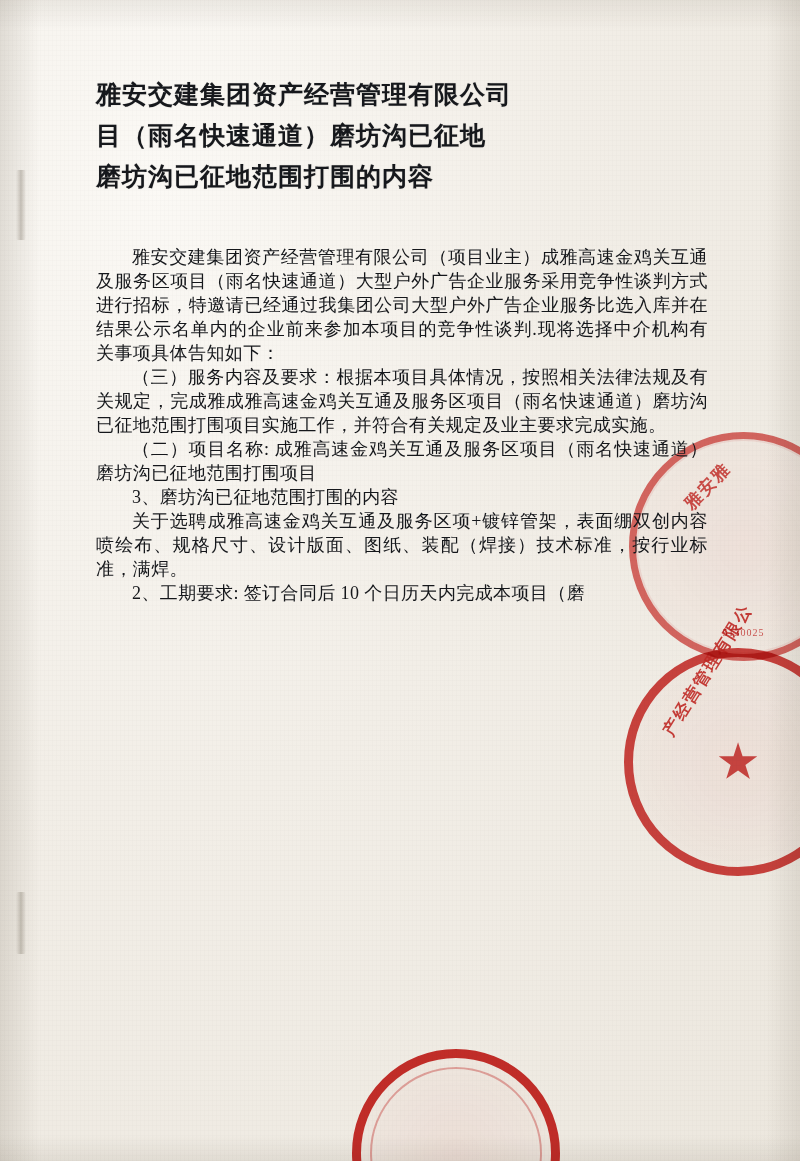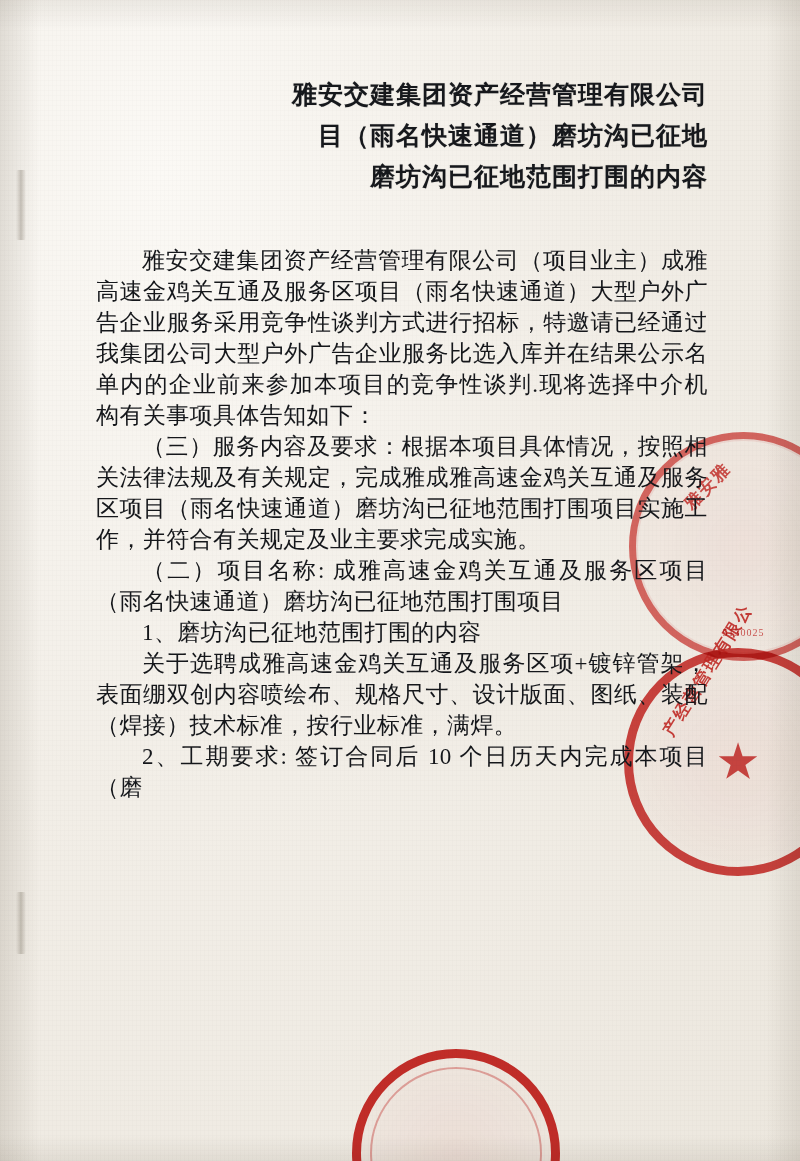--- a/index.html
+++ b/index.html
@@ -54,34 +54,34 @@
   .crease.c2 { top: 892px; height: 62px; }
 
   .content {
     position: absolute;
     left: 96px;
     right: 92px;
     top: 74px;
   }
 
   .title {
-    text-align: right;
+    text-align: left;
     font-weight: bold;
     font-size: 25px;
     line-height: 41px;
     letter-spacing: 1px;
     color: #16181c;
     text-shadow: 0 0 1px rgba(0,0,0,0.25);
   }
   .title-line { white-space: nowrap; }
 
   .body-block {
     margin-top: 48px;
-    font-size: 23px;
-    line-height: 31px;
+    font-size: 18px;
+    line-height: 24px;
     color: #15171b;
     letter-spacing: 0.4px;
     text-align: justify;
     text-justify: inter-character;
     font-family: Liberation Serif, serif;
   }
   p.para {
     margin: 0;
     text-indent: 2em;
   }
@@ -208,21 +208,21 @@
     <div class="title">
       <div class="title-line">雅安交建集团资产经营管理有限公司</div>
       <div class="title-line">目（雨名快速通道）磨坊沟已征地</div>
       <div class="title-line">磨坊沟已征地范围打围的内容</div>
     </div>
 
     <div class="body-block">
       <p class="para">雅安交建集团资产经营管理有限公司（项目业主）成雅高速金鸡关互通及服务区项目（雨名快速通道）大型户外广告企业服务采用竞争性谈判方式进行招标，特邀请已经通过我集团公司大型户外广告企业服务比选入库并在结果公示名单内的企业前来参加本项目的竞争性谈判.现将选择中介机构有关事项具体告知如下：</p>
       <p class="para">（三）服务内容及要求：根据本项目具体情况，按照相关法律法规及有关规定，完成雅成雅高速金鸡关互通及服务区项目（雨名快速通道）磨坊沟已征地范围打围项目实施工作，并符合有关规定及业主要求完成实施。</p>
       <p class="para">（二）项目名称: 成雅高速金鸡关互通及服务区项目（雨名快速通道）磨坊沟已征地范围打围项目</p>
-      <p class="para">1、磨坊沟已征地范围打围的内容</p>
+      <p class="para">3、磨坊沟已征地范围打围的内容</p>
       <p class="para">关于选聘成雅高速金鸡关互通及服务区项+镀锌管架，表面绷双创内容喷绘布、规格尺寸、设计版面、图纸、装配（焊接）技术标准，按行业标准，满焊。</p>
       <p class="para">2、工期要求: 签订合同后 10 个日历天内完成本项目（磨</p>
     </div>
 
   </div>
 
   <div class="grain"></div>
 </div>
 
 </body></html>

